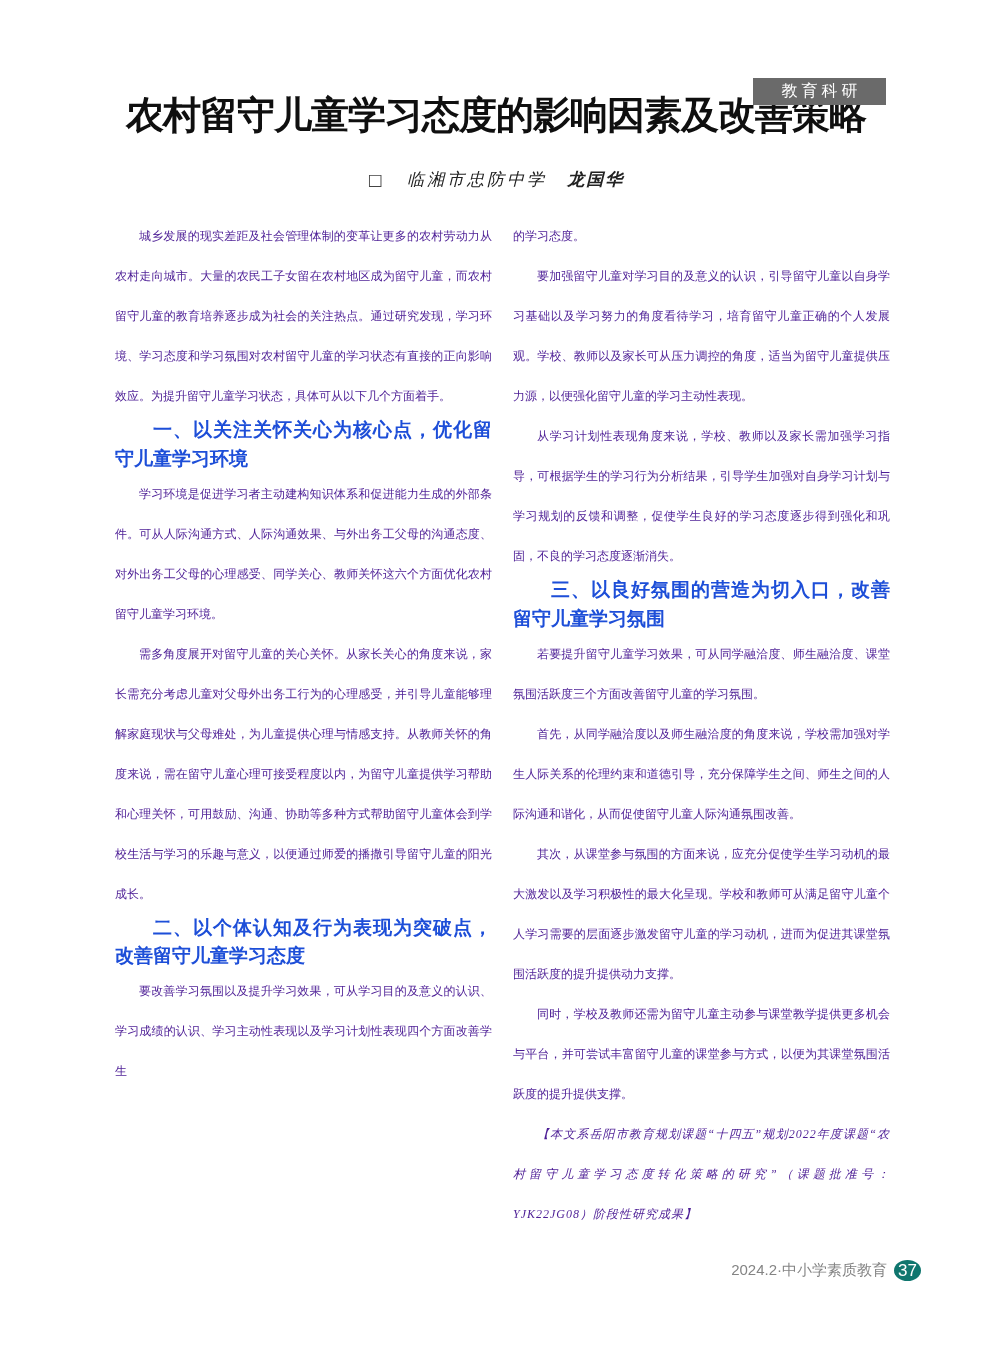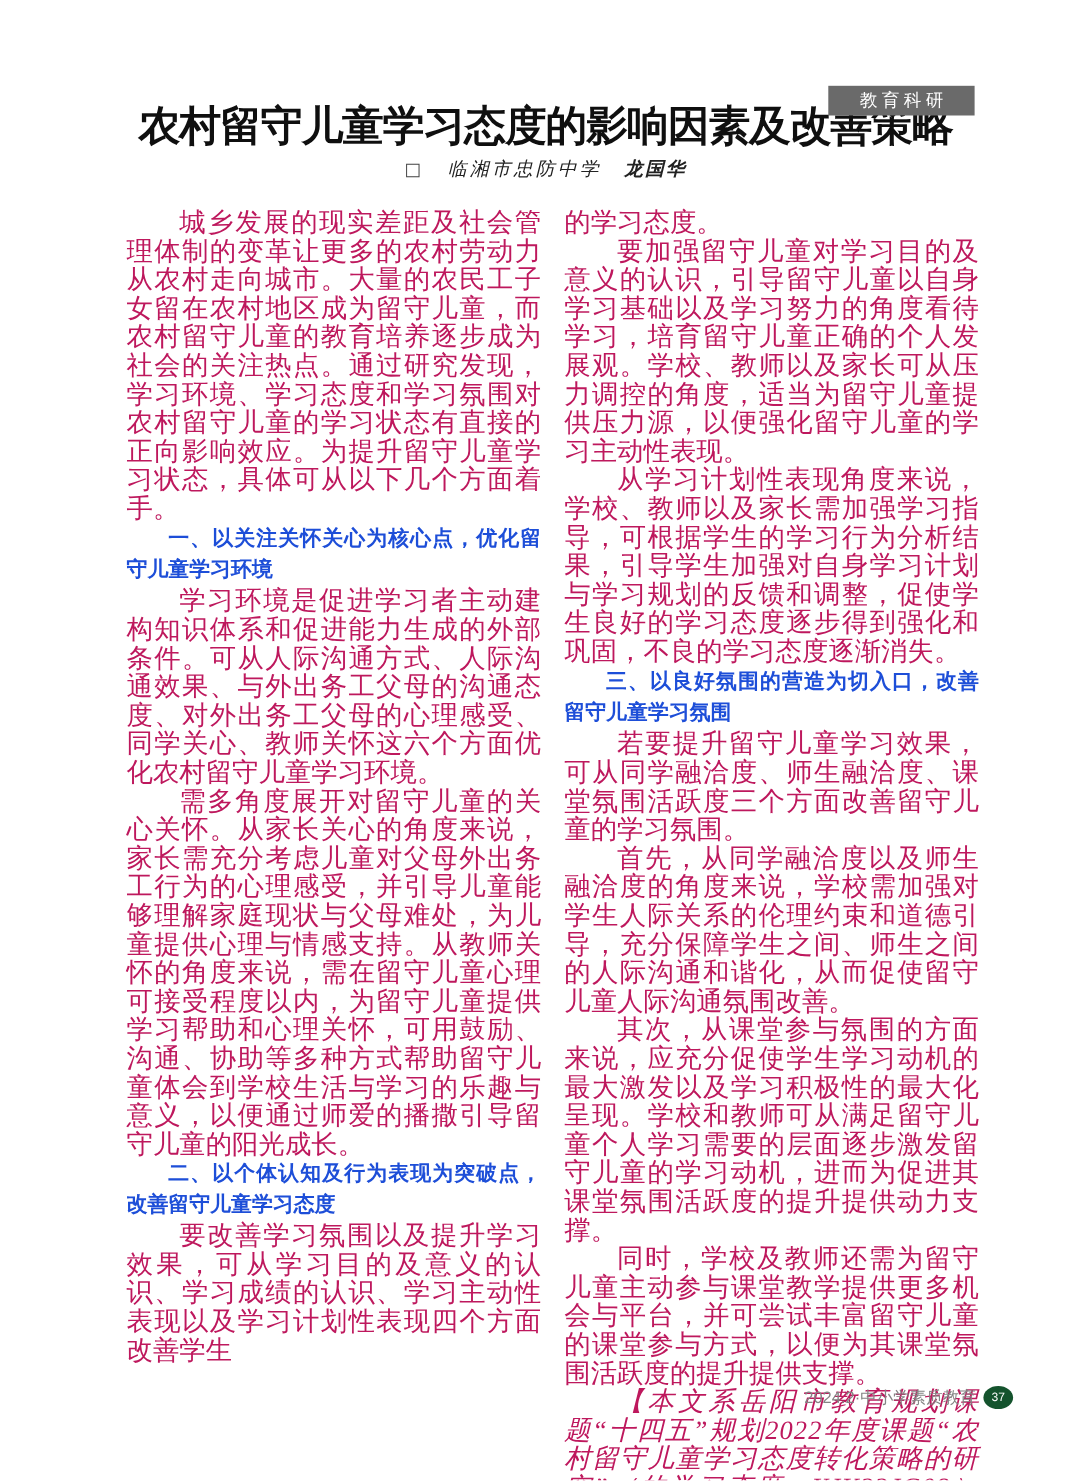--- a/index.html
+++ b/index.html
@@ -34,21 +34,21 @@
     padding-top: 91px;
     text-align: center;
     font-family: "Liberation Sans", "DejaVu Sans", sans-serif;
     font-weight: bold;
     font-size: 38px;
     letter-spacing: -1px;
     color: #0f0f0f;
     line-height: 1.3;
   }
   .byline {
-    margin-top: 2px;
+    margin-top: 28px;
     text-align: center;
     font-size: 17px;
     color: #222222;
   }
   .byline-marker {
     color: #444444;
     font-size: 16px;
     margin-right: 20px;
     font-family: "DejaVu Sans", sans-serif;
   }
@@ -63,25 +63,25 @@
     letter-spacing: 2px;
   }
   .columns {
     margin: 25px 102px 0 115px;
     display: flex;
     gap: 21px;
   }
   .col { width: 377px; flex: none; }
   .para {
     margin: 0;
-    font-size: 24px;
-    line-height: 26px;
+    font-size: 12px;
+    line-height: 40px;
     text-align: justify;
     text-indent: 2em;
-    color: #be185d;
+    color: #4c1d95;
   }
   .heading {
     margin: 0;
     font-family: "Liberation Sans", "DejaVu Sans", sans-serif;
     font-weight: bold;
     font-size: 19px;
     line-height: 28.6px;
     text-align: justify;
     text-indent: 2em;
     color: #1d4ed8;
@@ -102,23 +102,23 @@
     font-size: 15px;
     color: #848484;
   }
   .page-number {
     display: inline-flex;
     align-items: center;
     justify-content: center;
     min-width: 27px;
     height: 21px;
     border-radius: 50%;
-    background: #14532d;
+    background: #0f766e;
     color: #ffffff;
-    font-size: 11px;
+    font-size: 17px;
   }
 </style>
 </head>
 <body>
 
 <div class="page">
 
   <div class="section-badge">教育科研</div>
 
   <h1 class="title">农村留守儿童学习态度的影响因素及改善策略</h1>
@@ -142,21 +142,21 @@
 
     <div class="col">
       <p class="para no-indent">的学习态度。</p>
       <p class="para">要加强留守儿童对学习目的及意义的认识，引导留守儿童以自身学习基础以及学习努力的角度看待学习，培育留守儿童正确的个人发展观。学校、教师以及家长可从压力调控的角度，适当为留守儿童提供压力源，以便强化留守儿童的学习主动性表现。</p>
       <p class="para">从学习计划性表现角度来说，学校、教师以及家长需加强学习指导，可根据学生的学习行为分析结果，引导学生加强对自身学习计划与学习规划的反馈和调整，促使学生良好的学习态度逐步得到强化和巩固，不良的学习态度逐渐消失。</p>
       <h2 class="heading">三、以良好氛围的营造为切入口，改善留守儿童学习氛围</h2>
       <p class="para">若要提升留守儿童学习效果，可从同学融洽度、师生融洽度、课堂氛围活跃度三个方面改善留守儿童的学习氛围。</p>
       <p class="para">首先，从同学融洽度以及师生融洽度的角度来说，学校需加强对学生人际关系的伦理约束和道德引导，充分保障学生之间、师生之间的人际沟通和谐化，从而促使留守儿童人际沟通氛围改善。</p>
       <p class="para">其次，从课堂参与氛围的方面来说，应充分促使学生学习动机的最大激发以及学习积极性的最大化呈现。学校和教师可从满足留守儿童个人学习需要的层面逐步激发留守儿童的学习动机，进而为促进其课堂氛围活跃度的提升提供动力支撑。</p>
       <p class="para">同时，学校及教师还需为留守儿童主动参与课堂教学提供更多机会与平台，并可尝试丰富留守儿童的课堂参与方式，以便为其课堂氛围活跃度的提升提供支撑。</p>
-      <p class="para note">【本文系岳阳市教育规划课题“十四五”规划2022年度课题“农村留守儿童学习态度转化策略的研究”（的学习态度：YJK22JG08）阶段性研究成果】</p>
+      <p class="para note">【本文系岳阳市教育规划课题“十四五”规划2022年度课题“农村留守儿童学习态度转化策略的研究”（课题批准号：YJK22JG08）阶段性研究成果】</p>
     </div>
 
   </div>
 
   <div class="footer">
     <span>2024.2·中小学素质教育</span>
     <span class="page-number">37</span>
   </div>
 
 </div>

